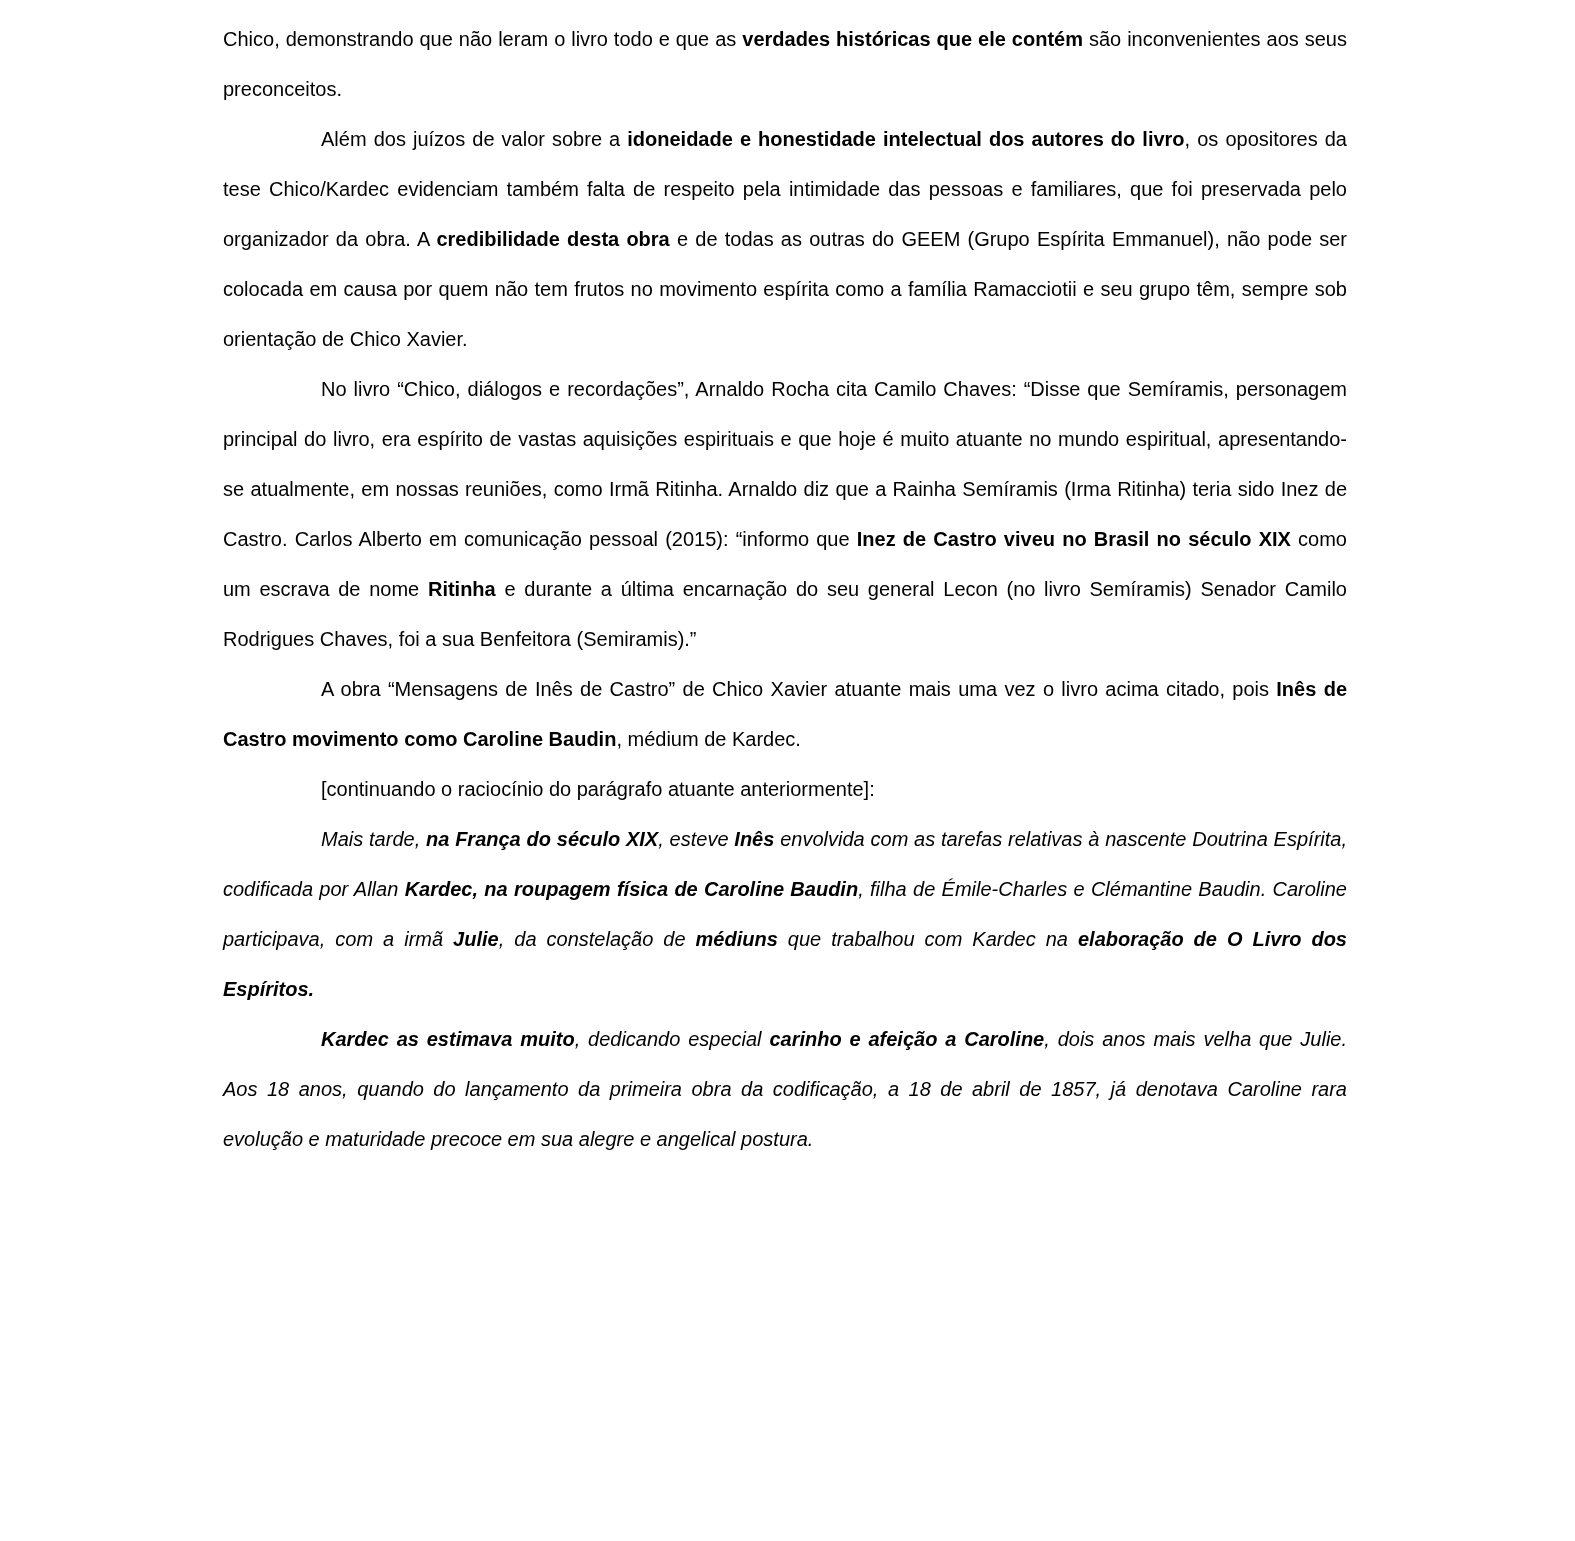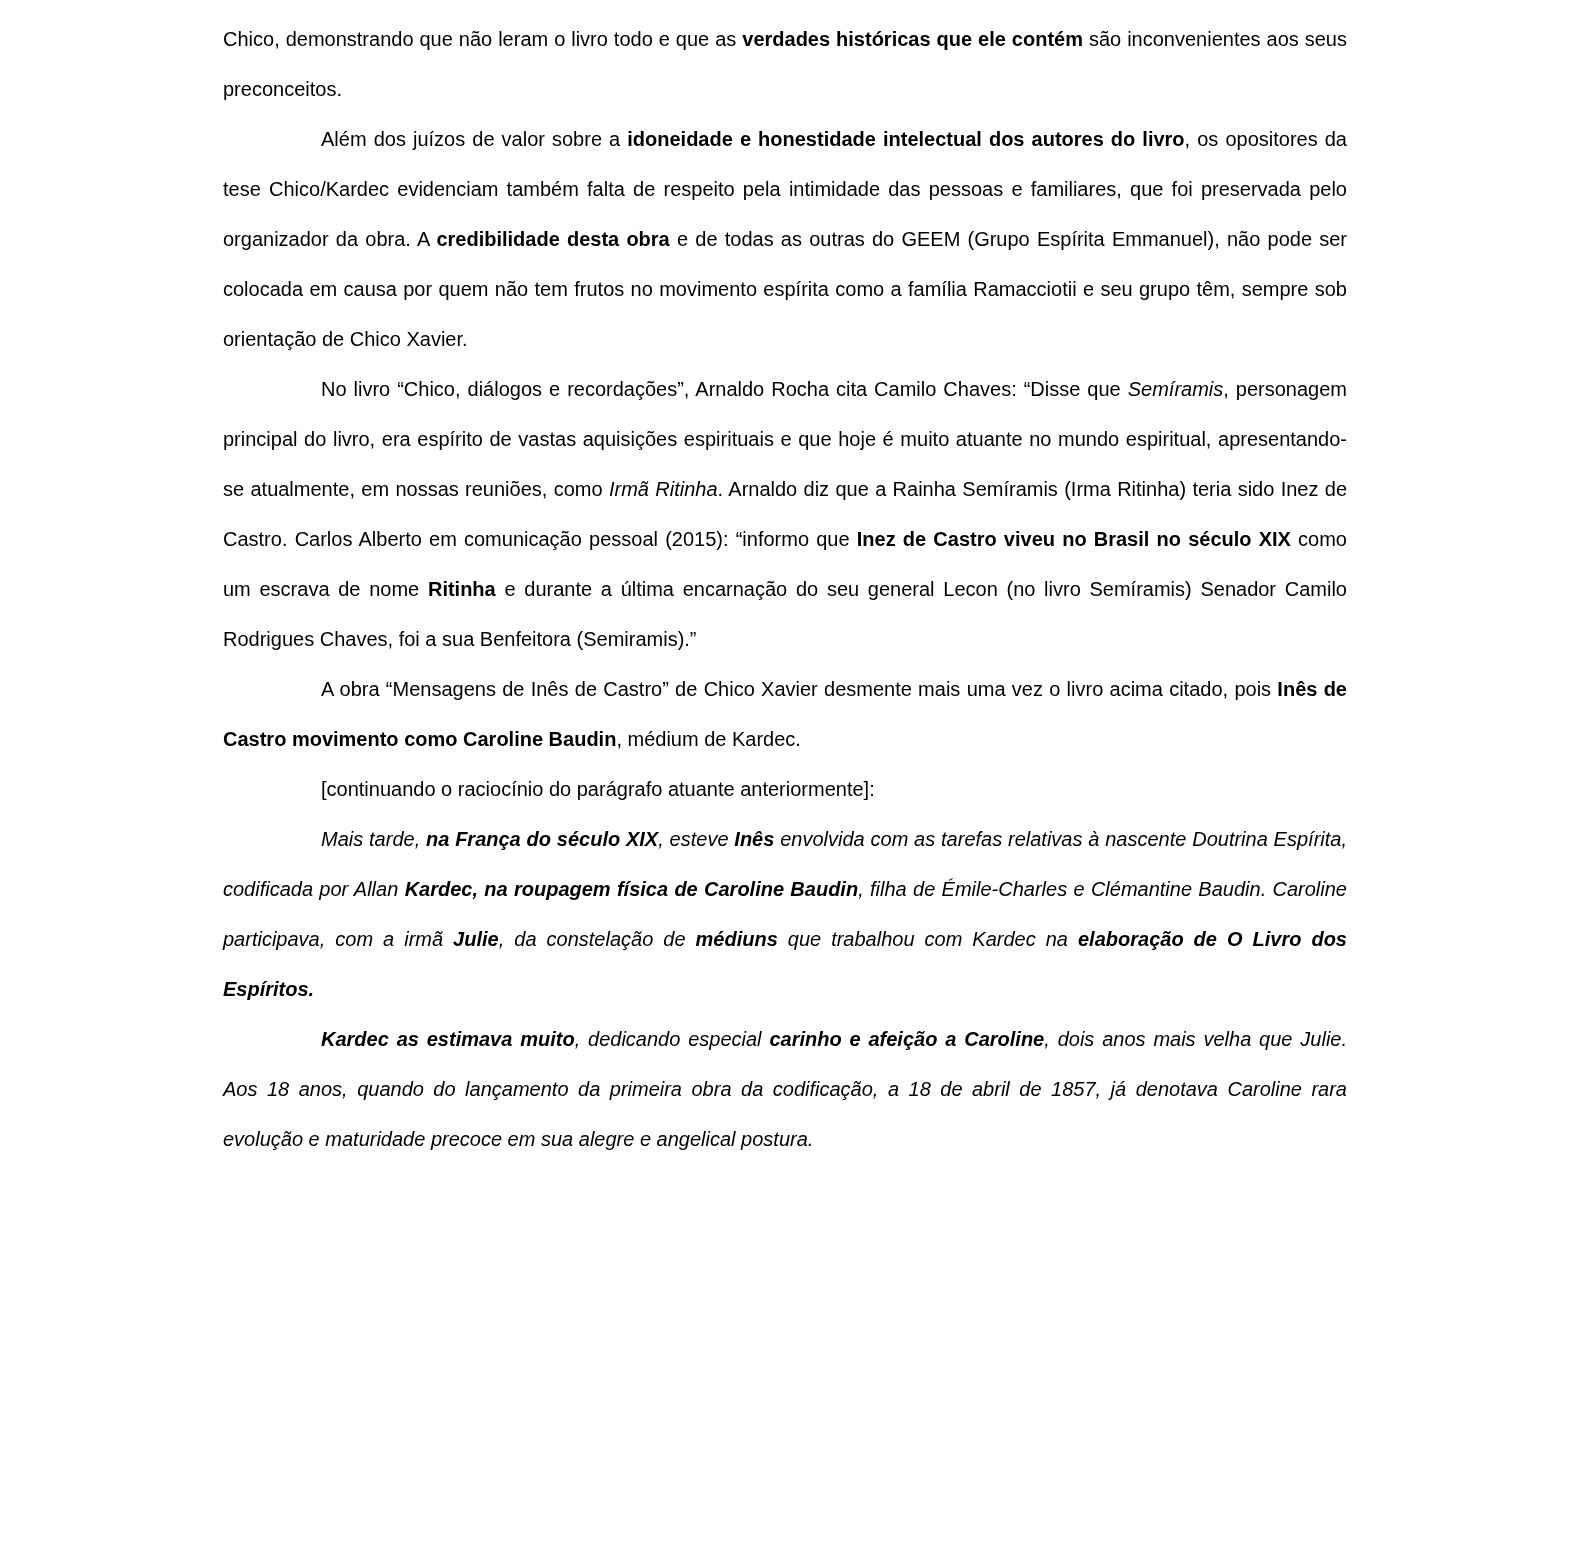--- a/index.html
+++ b/index.html
@@ -31,28 +31,28 @@
     padding: 0;
   }
   p.para.indent {
     text-indent: 98px;
   }
   p.para.italic-para {
     font-style: italic;
   }
   span.seg { font-weight: normal; font-style: inherit; }
   span.seg.bold { font-weight: bold; }
-  span.seg.italic { font-style: italic; }
+  span.seg.italic { }
 </style>
 </head>
 <body>
 
 <div class="page">
   <div class="text-block">
       <p class="para"><span class="seg">Chico, demonstrando que não leram o livro todo e que as </span><span class="seg bold">verdades históricas que ele contém</span><span class="seg"> são inconvenientes aos seus preconceitos.</span></p>
       <p class="para indent"><span class="seg">Além dos juízos de valor sobre a </span><span class="seg bold">idoneidade e honestidade intelectual dos autores do livro</span><span class="seg">, os opositores da tese Chico/Kardec evidenciam também falta de respeito pela intimidade das pessoas e familiares, que foi preservada pelo organizador da obra. A </span><span class="seg bold">credibilidade desta obra</span><span class="seg"> e de todas as outras do GEEM (Grupo Espírita Emmanuel), não pode ser colocada em causa por quem não tem frutos no movimento espírita como a família Ramacciotii e seu grupo têm, sempre sob orientação de Chico Xavier.</span></p>
       <p class="para indent"><span class="seg">No livro “Chico, diálogos e recordações”, Arnaldo Rocha cita Camilo Chaves: “Disse que </span><span class="seg italic">Semíramis</span><span class="seg">, personagem principal do livro, era espírito de vastas aquisições espirituais e que hoje é muito atuante no mundo espiritual, apresentando-se atualmente, em nossas reuniões, como </span><span class="seg italic">Irmã Ritinha</span><span class="seg">. Arnaldo diz que a Rainha Semíramis (Irma Ritinha) teria sido Inez de Castro. Carlos Alberto em comunicação pessoal (2015): “informo que </span><span class="seg bold">Inez de Castro viveu no Brasil no século XIX</span><span class="seg"> como um escrava de nome </span><span class="seg bold">Ritinha</span><span class="seg"> e durante a última encarnação do seu general Lecon (no livro Semíramis) Senador Camilo Rodrigues Chaves, foi a sua Benfeitora (Semiramis).”</span></p>
-      <p class="para indent"><span class="seg">A obra “Mensagens de Inês de Castro” de Chico Xavier desmente mais uma vez o livro acima citado, pois </span><span class="seg bold">Inês de Castro movimento como Caroline Baudin</span><span class="seg">, médium de Kardec.</span></p>
+      <p class="para indent"><span class="seg">A obra “Mensagens de Inês de Castro” de Chico Xavier atuante mais uma vez o livro acima citado, pois </span><span class="seg bold">Inês de Castro movimento como Caroline Baudin</span><span class="seg">, médium de Kardec.</span></p>
       <p class="para indent"><span class="seg">[continuando o raciocínio do parágrafo atuante anteriormente]:</span></p>
       <p class="para indent italic-para"><span class="seg italic">Mais tarde, </span><span class="seg bold italic">na França do século XIX</span><span class="seg italic">, esteve </span><span class="seg bold italic">Inês</span><span class="seg italic"> envolvida com as tarefas relativas à nascente Doutrina Espírita, codificada por Allan </span><span class="seg bold italic">Kardec, na roupagem física de Caroline Baudin</span><span class="seg italic">, filha de Émile-Charles e Clémantine Baudin. Caroline participava, com a irmã </span><span class="seg bold italic">Julie</span><span class="seg italic">, da constelação de </span><span class="seg bold italic">médiuns</span><span class="seg italic"> que trabalhou com Kardec na </span><span class="seg bold italic">elaboração de O Livro dos Espíritos.</span></p>
       <p class="para indent italic-para"><span class="seg bold italic">Kardec as estimava muito</span><span class="seg italic">, dedicando especial </span><span class="seg bold italic">carinho e afeição a Caroline</span><span class="seg italic">, dois anos mais velha que Julie. Aos 18 anos, quando do lançamento da primeira obra da codificação, a 18 de abril de 1857, já denotava Caroline rara evolução e maturidade precoce em sua alegre e angelical postura.</span></p>
     </div>
 </div>
 
 </body></html>

